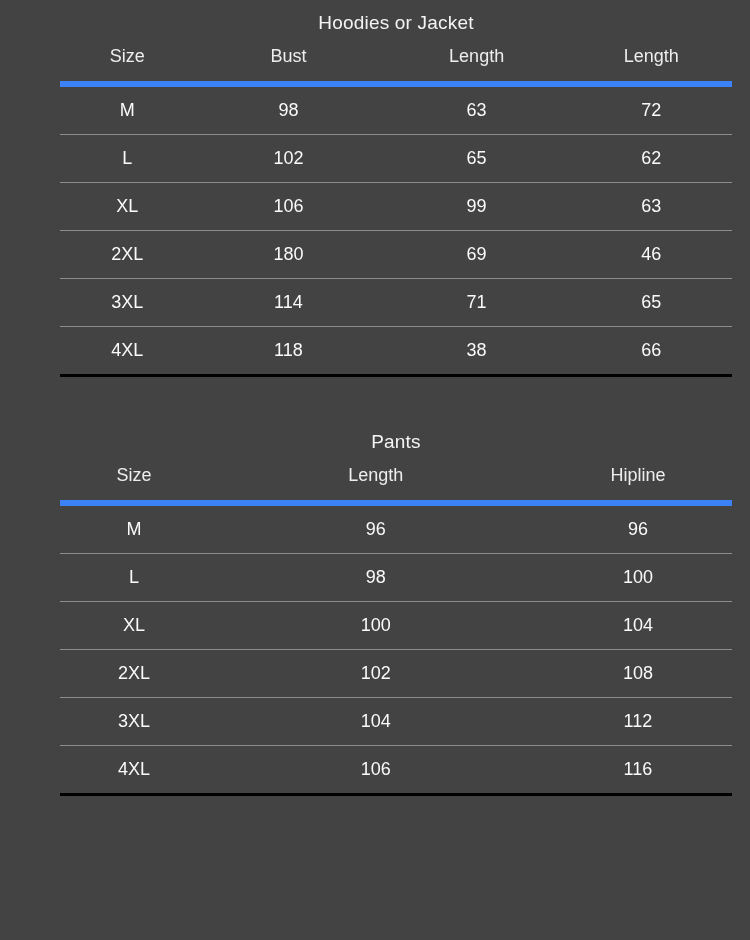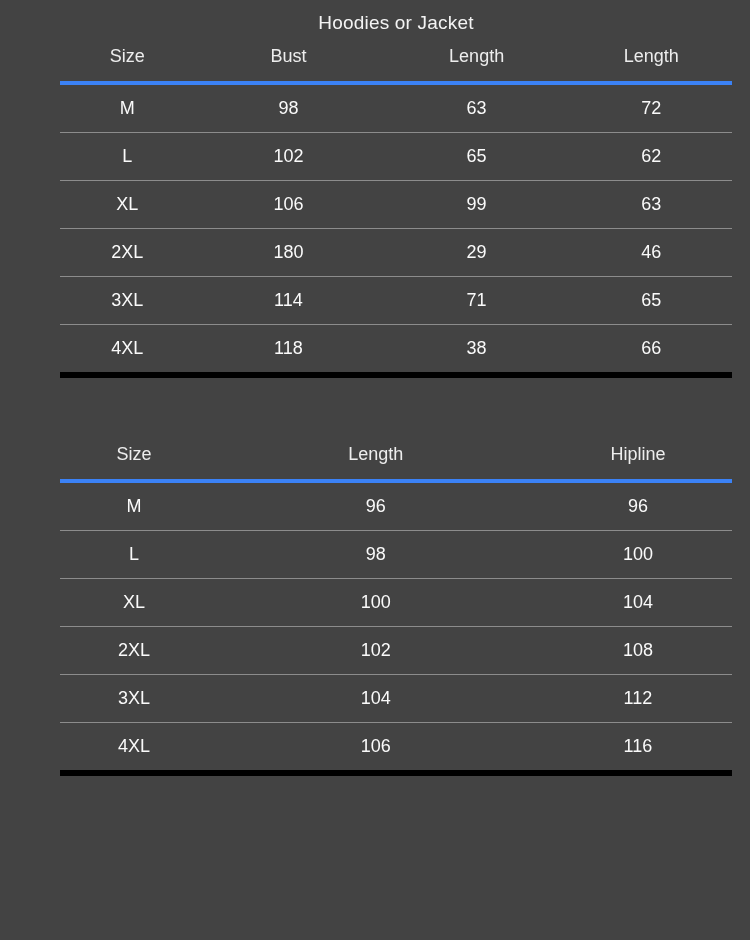--- a/index.html
+++ b/index.html
@@ -37,32 +37,32 @@
   table {
     width: 100%;
     border-collapse: collapse;
     table-layout: fixed;
   }
   th {
     font-weight: 400;
     font-size: 18px;
     color: #ededed;
     padding: 12px 0 14px 0;
-    border-bottom: 4px solid #3b82f6;
+    border-bottom: 6px solid #3b82f6;
   }
   td {
     font-size: 18px;
     color: #fafafa;
     text-align: center;
     padding: 13px 0 13px 0;
     border-bottom: 1px solid #8c8c8c;
     font-weight: 400;
   }
   tbody tr:last-child td {
-    border-bottom: 6px solid #000000;
+    border-bottom: 3px solid #000000;
   }
   
   .t-hoodies col.c0 { width: 20%; }
   .t-hoodies col.c1 { width: 28%; }
   .t-hoodies col.c2 { width: 28%; }
   .t-hoodies col.c3 { width: 24%; }
   
   .t-pants col.c0 { width: 22%; }
   .t-pants col.c1 { width: 50%; }
   .t-pants col.c2 { width: 28%; }
@@ -110,21 +110,21 @@
         </tr>
         <tr>
           <td>XL</td>
           <td>106</td>
           <td>99</td>
           <td>63</td>
         </tr>
         <tr>
           <td>2XL</td>
           <td>180</td>
-          <td>29</td>
+          <td>69</td>
           <td>46</td>
         </tr>
         <tr>
           <td>3XL</td>
           <td>114</td>
           <td>71</td>
           <td>65</td>
         </tr>
         <tr>
           <td>4XL</td>
@@ -132,20 +132,21 @@
           <td>38</td>
           <td>66</td>
         </tr>
       </tbody>
     </table>
   </div>
 
   <div class="gap-between"></div>
 
   <div class="table-block">
+    <div class="block-title">Pants</div>
     <table class="t-pants">
       <colgroup>
         <col class="c0">
           <col class="c1">
           <col class="c2">
       </colgroup>
       <thead>
         <tr>
           <th>Size</th>
           <th>Length</th>

